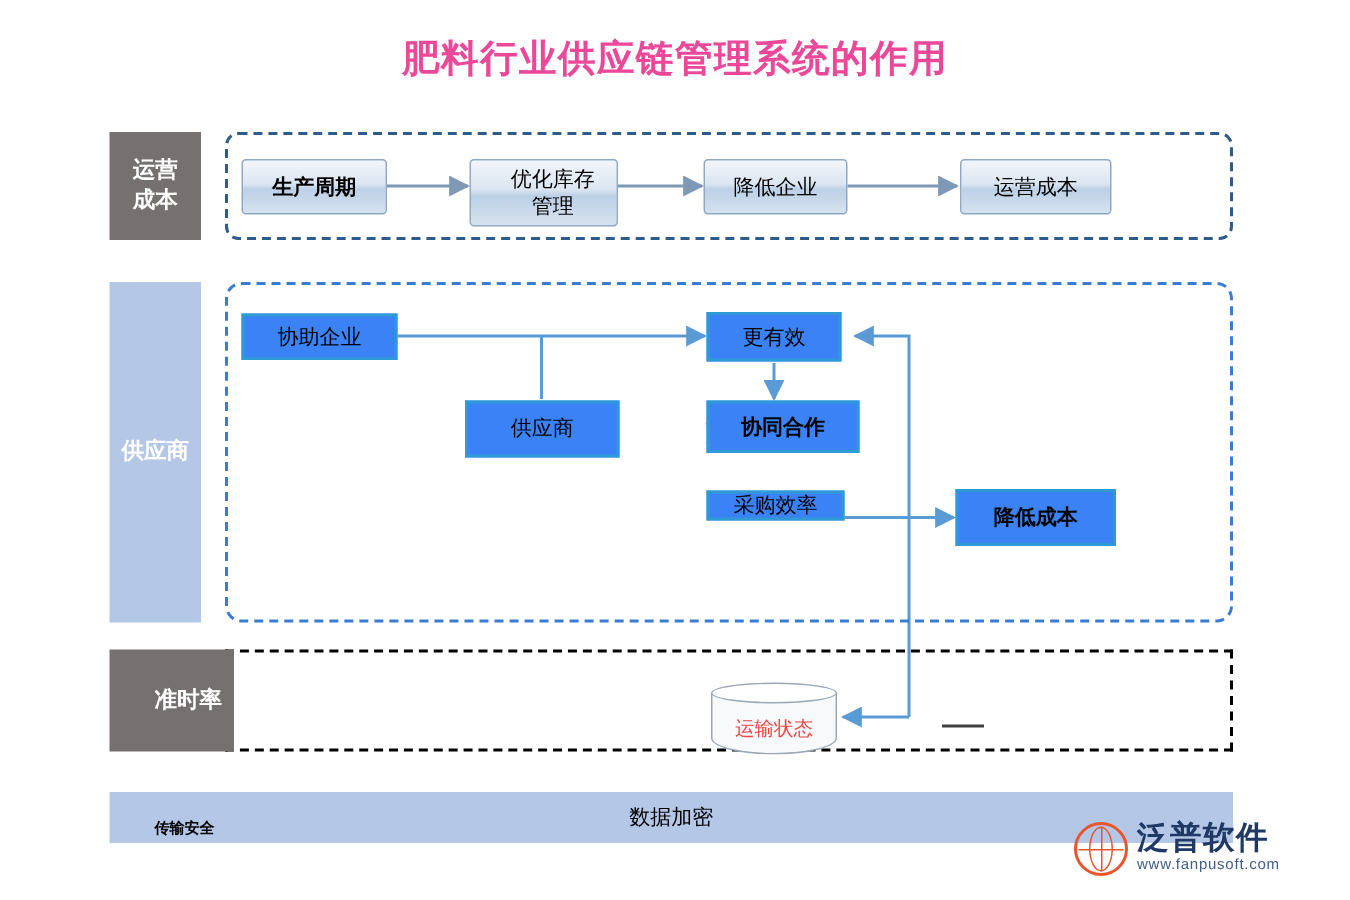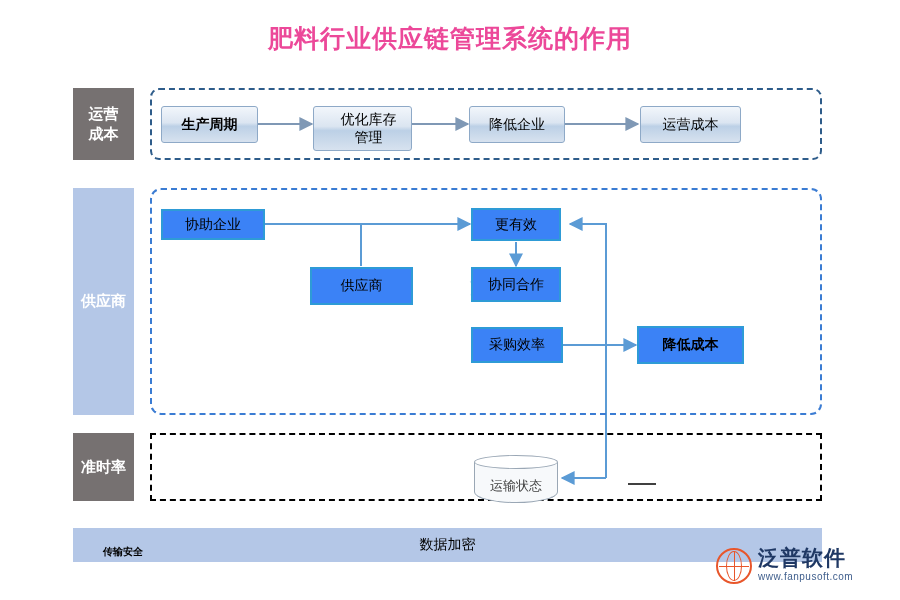--- a/index.html
+++ b/index.html
@@ -45,20 +45,21 @@
     left: 73px; top: 88px; width: 61px; height: 72px;
     background: #767171;
   }
   #band-supplier {
     left: 73px; top: 188px; width: 61px; height: 227px;
     background: #b4c7e7;
   }
   #band-ontime {
     left: 73px; top: 433px; width: 61px; height: 68px;
     background: #767171;
+    padding-left: 22px;
   }
   
   .dash-region {
     position: absolute;
     box-sizing: border-box;
   }
   #region-operating {
     left: 150px; top: 88px; width: 672px; height: 72px;
     border: 2px dashed #2e5c8a;
     border-radius: 9px;
@@ -116,21 +117,21 @@
     box-sizing: border-box;
     border: 1px solid #9aa7b5;
     border-radius: 50%;
     background: #ffffff;
   }
   #node-transport-status .cyl-text {
     position: absolute;
     left: 0; top: 14px; width: 84px; height: 34px;
     display: flex; align-items: center; justify-content: center;
     font-size: 13px;
-    color: #404040;
+    color: #ef4444;
   }
   
   #bottom-bar {
     position: absolute;
     left: 73px; top: 528px; width: 749px; height: 34px;
     background: #b4c7e7;
   }
   #bottom-bar .bar-left {
     position: absolute;
     left: 30px; top: 0; height: 48px;
@@ -256,22 +257,22 @@
     <span>优化库存</span><br>
     <span>管理</span>
   </span>
 </div>
 <div class="node grad" style="left:469px; top:106px; width:96px; height:37px;">降低企业</div>
 <div class="node grad" style="left:640px; top:106px; width:101px; height:37px;">运营成本</div>
 
 <div class="node blue" style="left:161px; top:209px; width:104px; height:31px;">协助企业</div>
 <div class="node blue" style="left:471px; top:208px; width:90px; height:33px;">更有效</div>
 <div class="node blue" style="left:310px; top:267px; width:103px; height:38px;">供应商</div>
-<div class="node blue" style="left:471px; top:267px; width:90px; height:35px;">协同合作</div>
-<div class="node blue" style="left:471px; top:327px; width:92px; height:36px;">采购效率</div>
+<div class="node blue" style="left:471px; top:267px; width:102px; height:35px;font-weight:bold;">协同合作</div>
+<div class="node blue" style="left:471px; top:327px; width:92px; height:20px;">采购效率</div>
 <div class="node blue bold" style="left:637px; top:326px; width:107px; height:38px;">降低成本</div>
 
 <div id="node-transport-status">
   <div class="cyl-body"></div>
   <div class="cyl-top"></div>
   <div class="cyl-text">运输状态</div>
 </div>
 
 <div id="bottom-bar">
   <div class="bar-center">数据加密</div>

